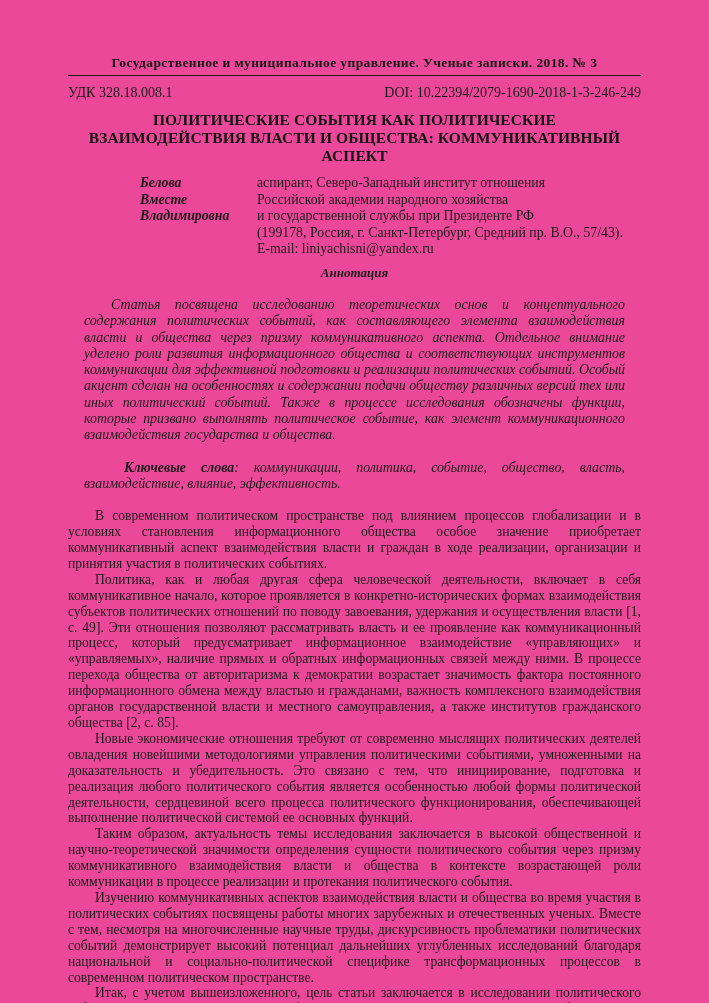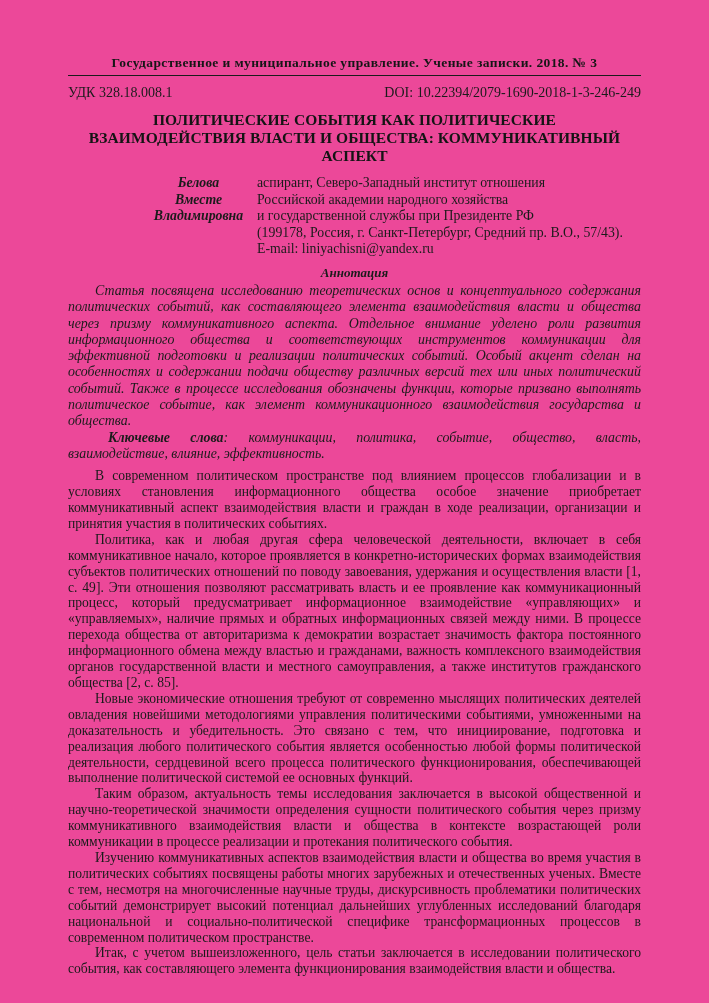--- a/index.html
+++ b/index.html
@@ -53,42 +53,41 @@
     margin-top: 10px;
     font-size: 13.8px;
     line-height: 16.6px;
   }
   .author-name-col {
     width: 117px;
     margin-left: 72px;
     flex: 0 0 auto;
     font-weight: bold;
     font-style: italic;
-    text-align: center;
   }
   .author-aff-col {
     flex: 1 1 auto;
   }
   .abstract-heading {
     text-align: center;
     font-weight: bold;
     font-style: italic;
     font-size: 13px;
     line-height: 16px;
     margin-top: 7px;
   }
   .abstract-block {
     font-style: italic;
     font-size: 13.9px;
     line-height: 16.3px;
     text-align: justify;
     margin-top: 2px;
   }
   .abstract-block p {
-    margin: 0;
+    margin: 16px;
   }
   .abstract-text {
     text-indent: 27px;
   }
   .keywords-line {
     text-indent: 40px;
   }
   .kw-label {
     font-weight: bold;
   }

